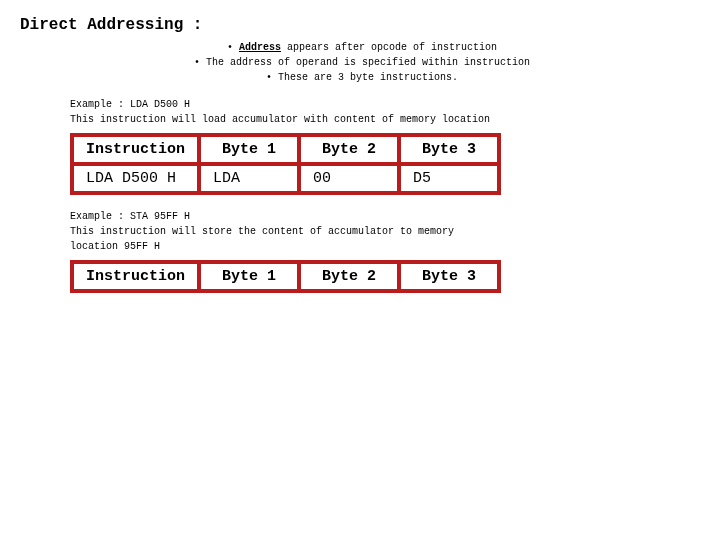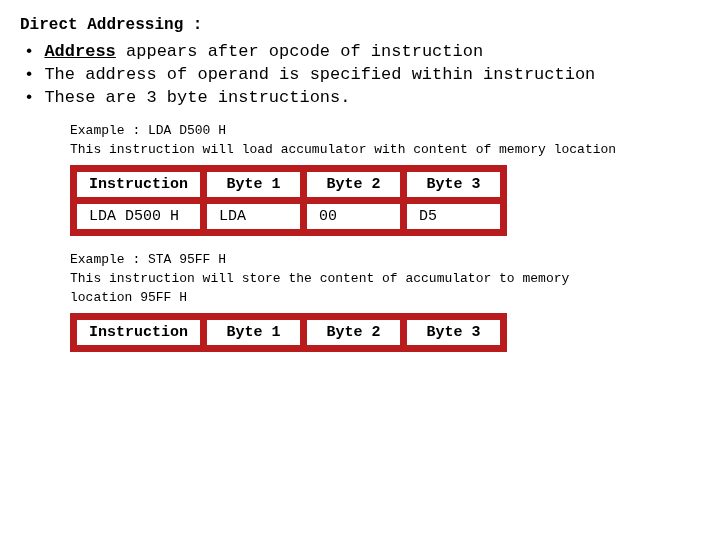--- a/index.html
+++ b/index.html
@@ -27,50 +27,51 @@
     }
 
     .bullet-list {
       list-style: none;
       margin-bottom: 16px;
       padding-left: 4px;
     }
 
     .bullet-list li {
       margin-bottom: 4px;
-      font-size: 17px;
+      font-size: 10px;
+      text-align: center;
     }
 
     .bullet-list li::before {
       content: "• ";
     }
 
     .underline {
       text-decoration: underline;
       font-weight: bold;
     }
 
     .example-block {
       margin-left: 50px;
       margin-bottom: 16px;
     }
 
     .example-text {
       margin-bottom: 4px;
-      font-size: 13px;
+      font-size: 10px;
     }
 
     table {
       border-collapse: collapse;
       margin-top: 8px;
       font-size: 15px;
     }
 
     table td, table th {
-      border: 7px solid #b91c1c;
+      border: 4px solid #b91c1c;
       padding: 4px 12px;
       min-width: 100px;
       font-family: 'Courier New', Courier, monospace;
     }
 
     table th {
       font-weight: bold;
       background: #ffffff;
     }
 

